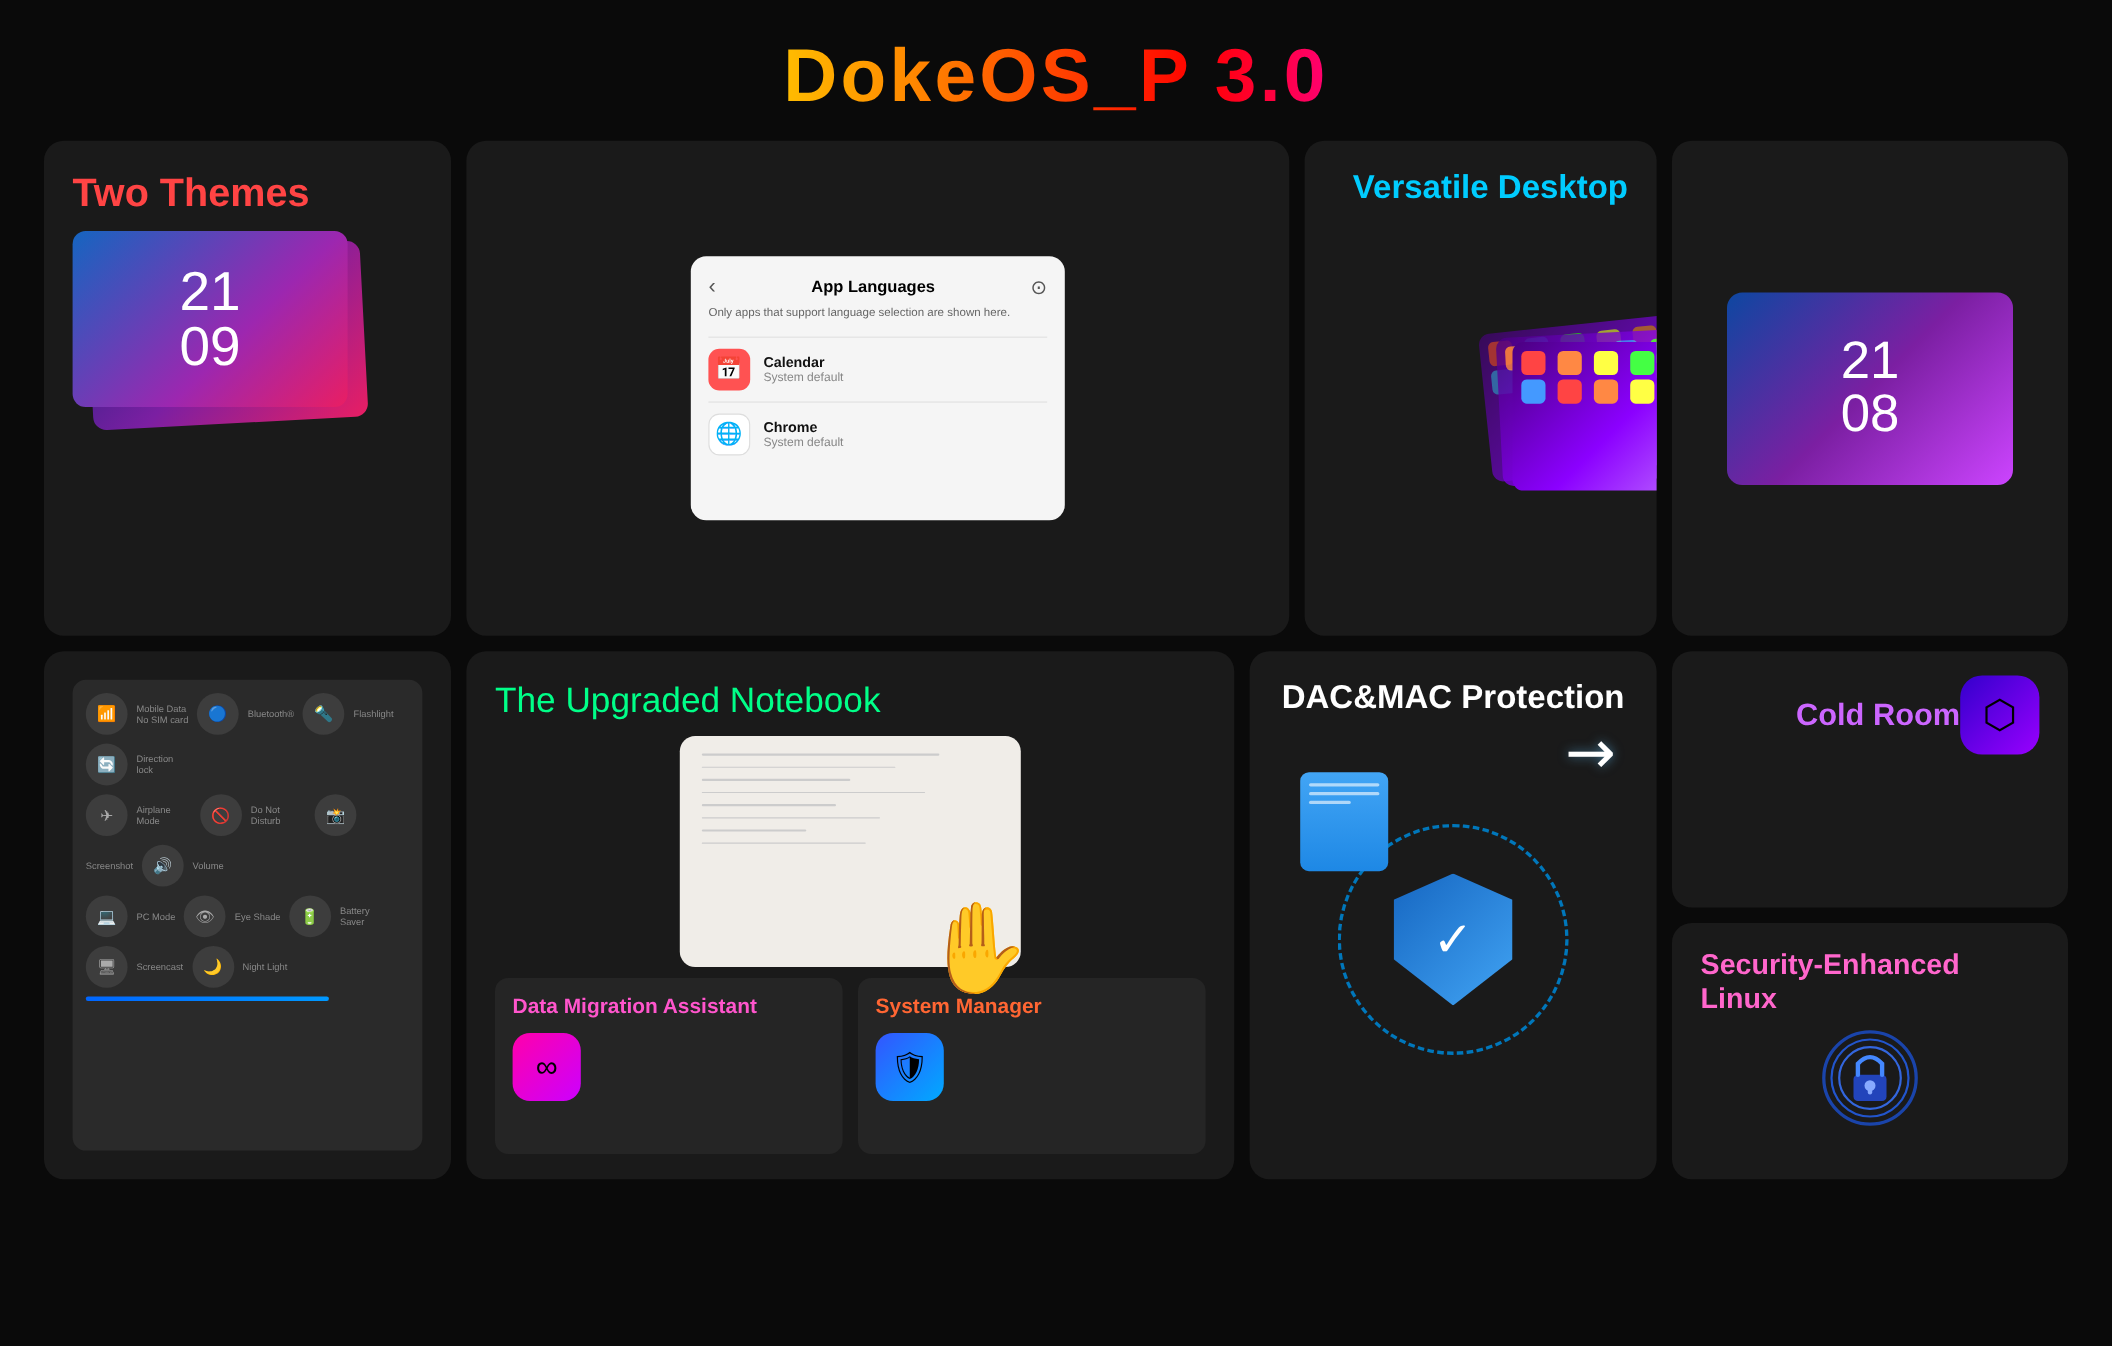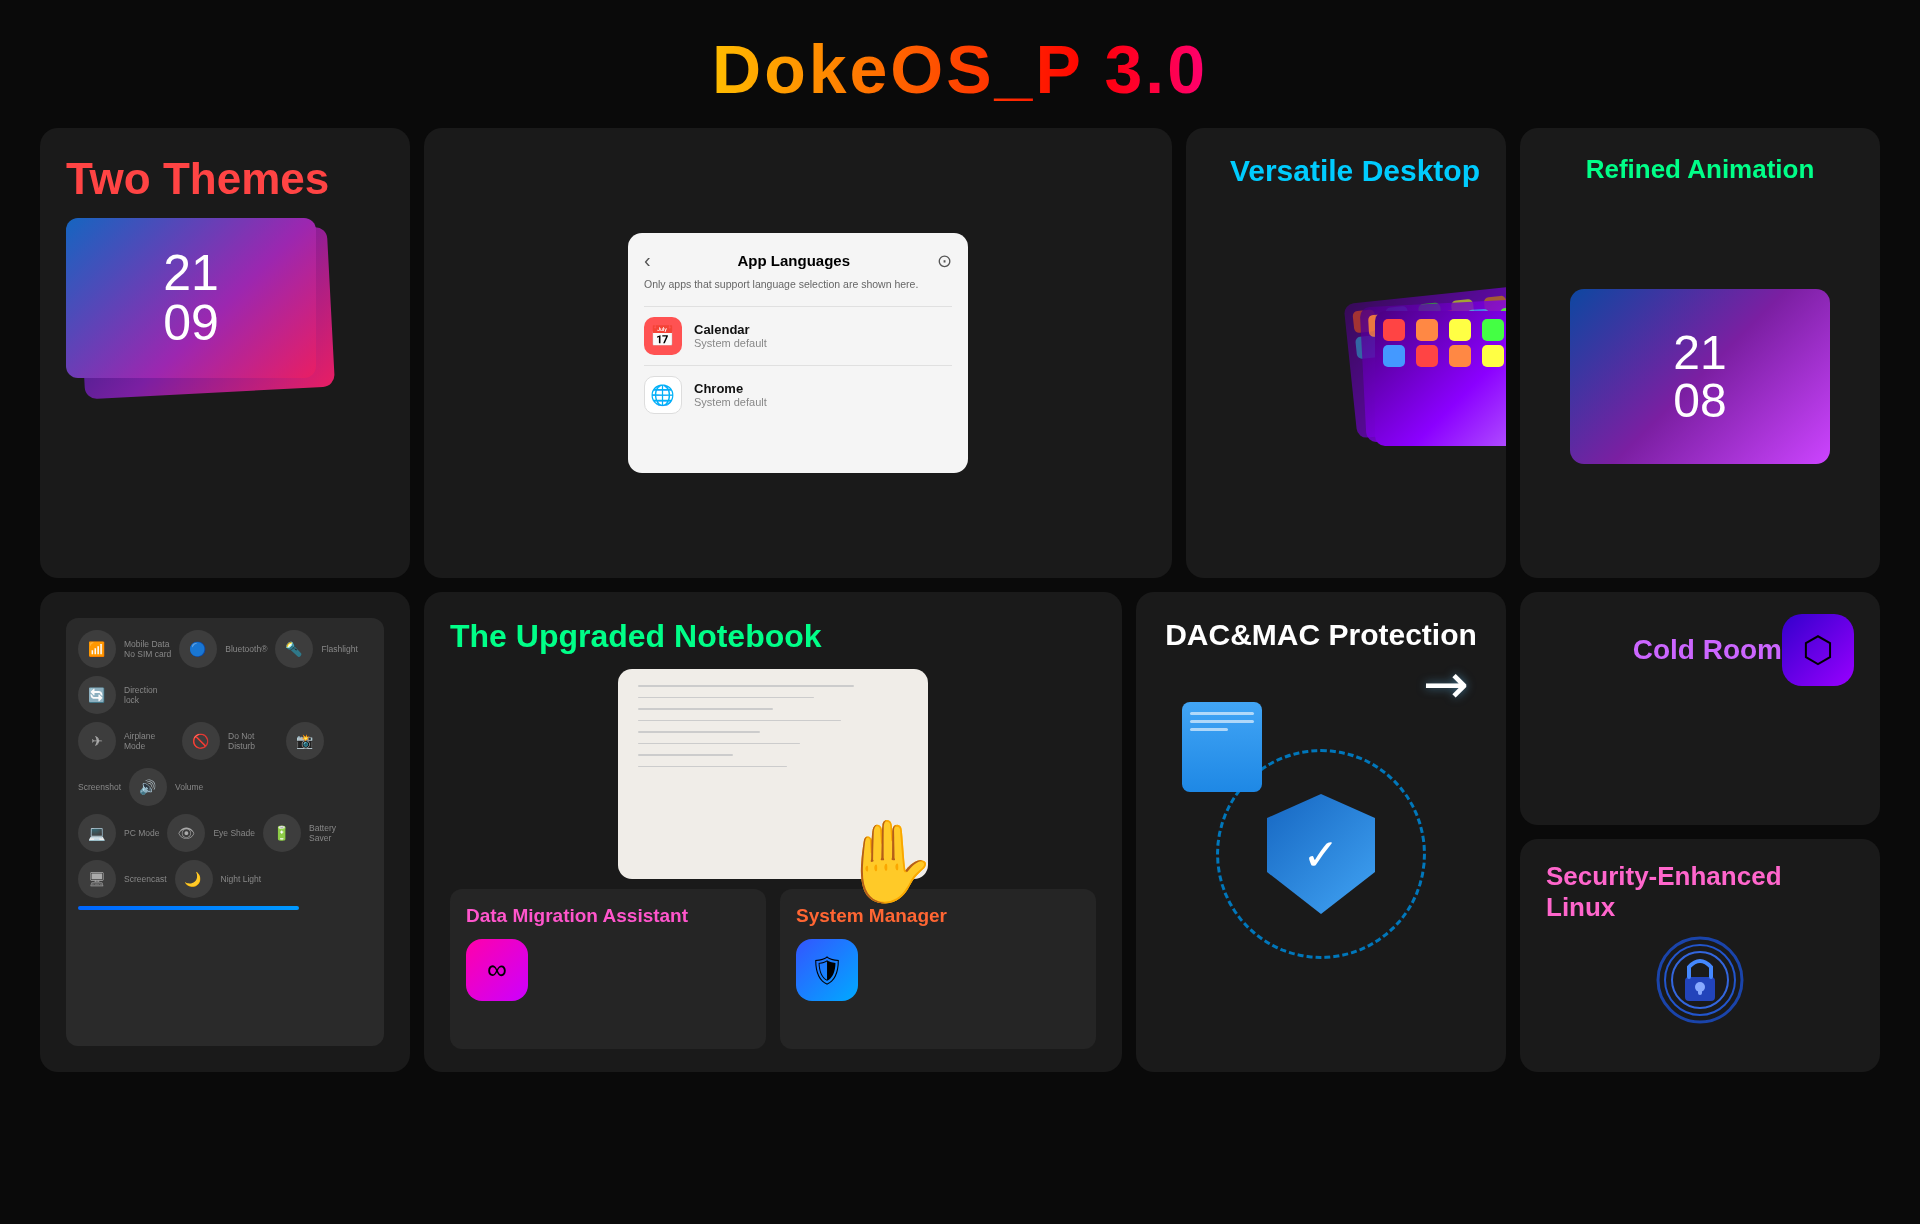--- a/index.html
+++ b/index.html
@@ -87,26 +87,26 @@
     .c-animation { width: 360px; flex-shrink: 0; }
 
     
     .c-floating { width: 370px; flex-shrink: 0; }
     .c-notebook { flex: 1; }
     .c-dac { width: 370px; flex-shrink: 0; }
     .c-coldroom { width: 360px; flex-shrink: 0; display: flex; flex-direction: column; gap: 14px; padding: 0; background: transparent; }
 
     .sub-card-cr { background: #1a1a1a; border-radius: 18px; padding: 22px 26px; flex: 1; display: flex; flex-direction: column; }
 
-    .title-two-themes { color: #ff4444; font-size: 44px; font-weight: 900; margin-bottom: 14px; }
+    .title-two-themes { color: #ff4444; font-size: 36px; font-weight: 900; margin-bottom: 14px; }
     .title-language { color: #cc44ff; font-size: 30px; font-weight: 900; text-align: center; margin-bottom: 16px; }
     .title-desktop { color: #00ccff; font-size: 30px; font-weight: 900; text-align: center; margin-bottom: 16px; }
     .title-animation { color: #00ff88; font-size: 26px; font-weight: 900; text-align: center; margin-bottom: 16px; }
     .title-floating { color: #00aaff; font-size: 26px; font-weight: 900; line-height: 1.2; margin-bottom: 14px; }
-    .title-notebook { color: #00ff88; font-size: 32px; font-weight: 700; margin-bottom: 14px; }
+    .title-notebook { color: #00ff88; font-size: 32px; font-weight: 400; margin-bottom: 14px; }
     .title-dac { color: #ffffff; font-size: 30px; font-weight: 900; text-align: center; margin-bottom: 10px; }
     .title-cold { color: #cc66ff; font-size: 28px; font-weight: 900; }
     .title-security { color: #ff66cc; font-size: 26px; font-weight: 900; line-height: 1.2; }
 
     
     .themes-visual {
       flex: 1;
       position: relative;
       display: flex;
       align-items: center;
@@ -517,21 +517,20 @@
             <div class="dv-app app-orange"></div>
           <div class="dv-app app-yellow"></div>
             <div class="dv-app app-green"></div>
             <div class="dv-app app-purple"></div>
         </div>
       </div>
     </div>
   </div>
 
   <div class="cell c-animation">
-    <div class="title-animation">Refined Animation</div>
     <div class="anim-visual">
       <div class="anim-tab">
         <div class="anim-time">21</div>
         <div class="anim-time">08</div>
       </div>
     </div>
   </div>
 
 </div>
 

